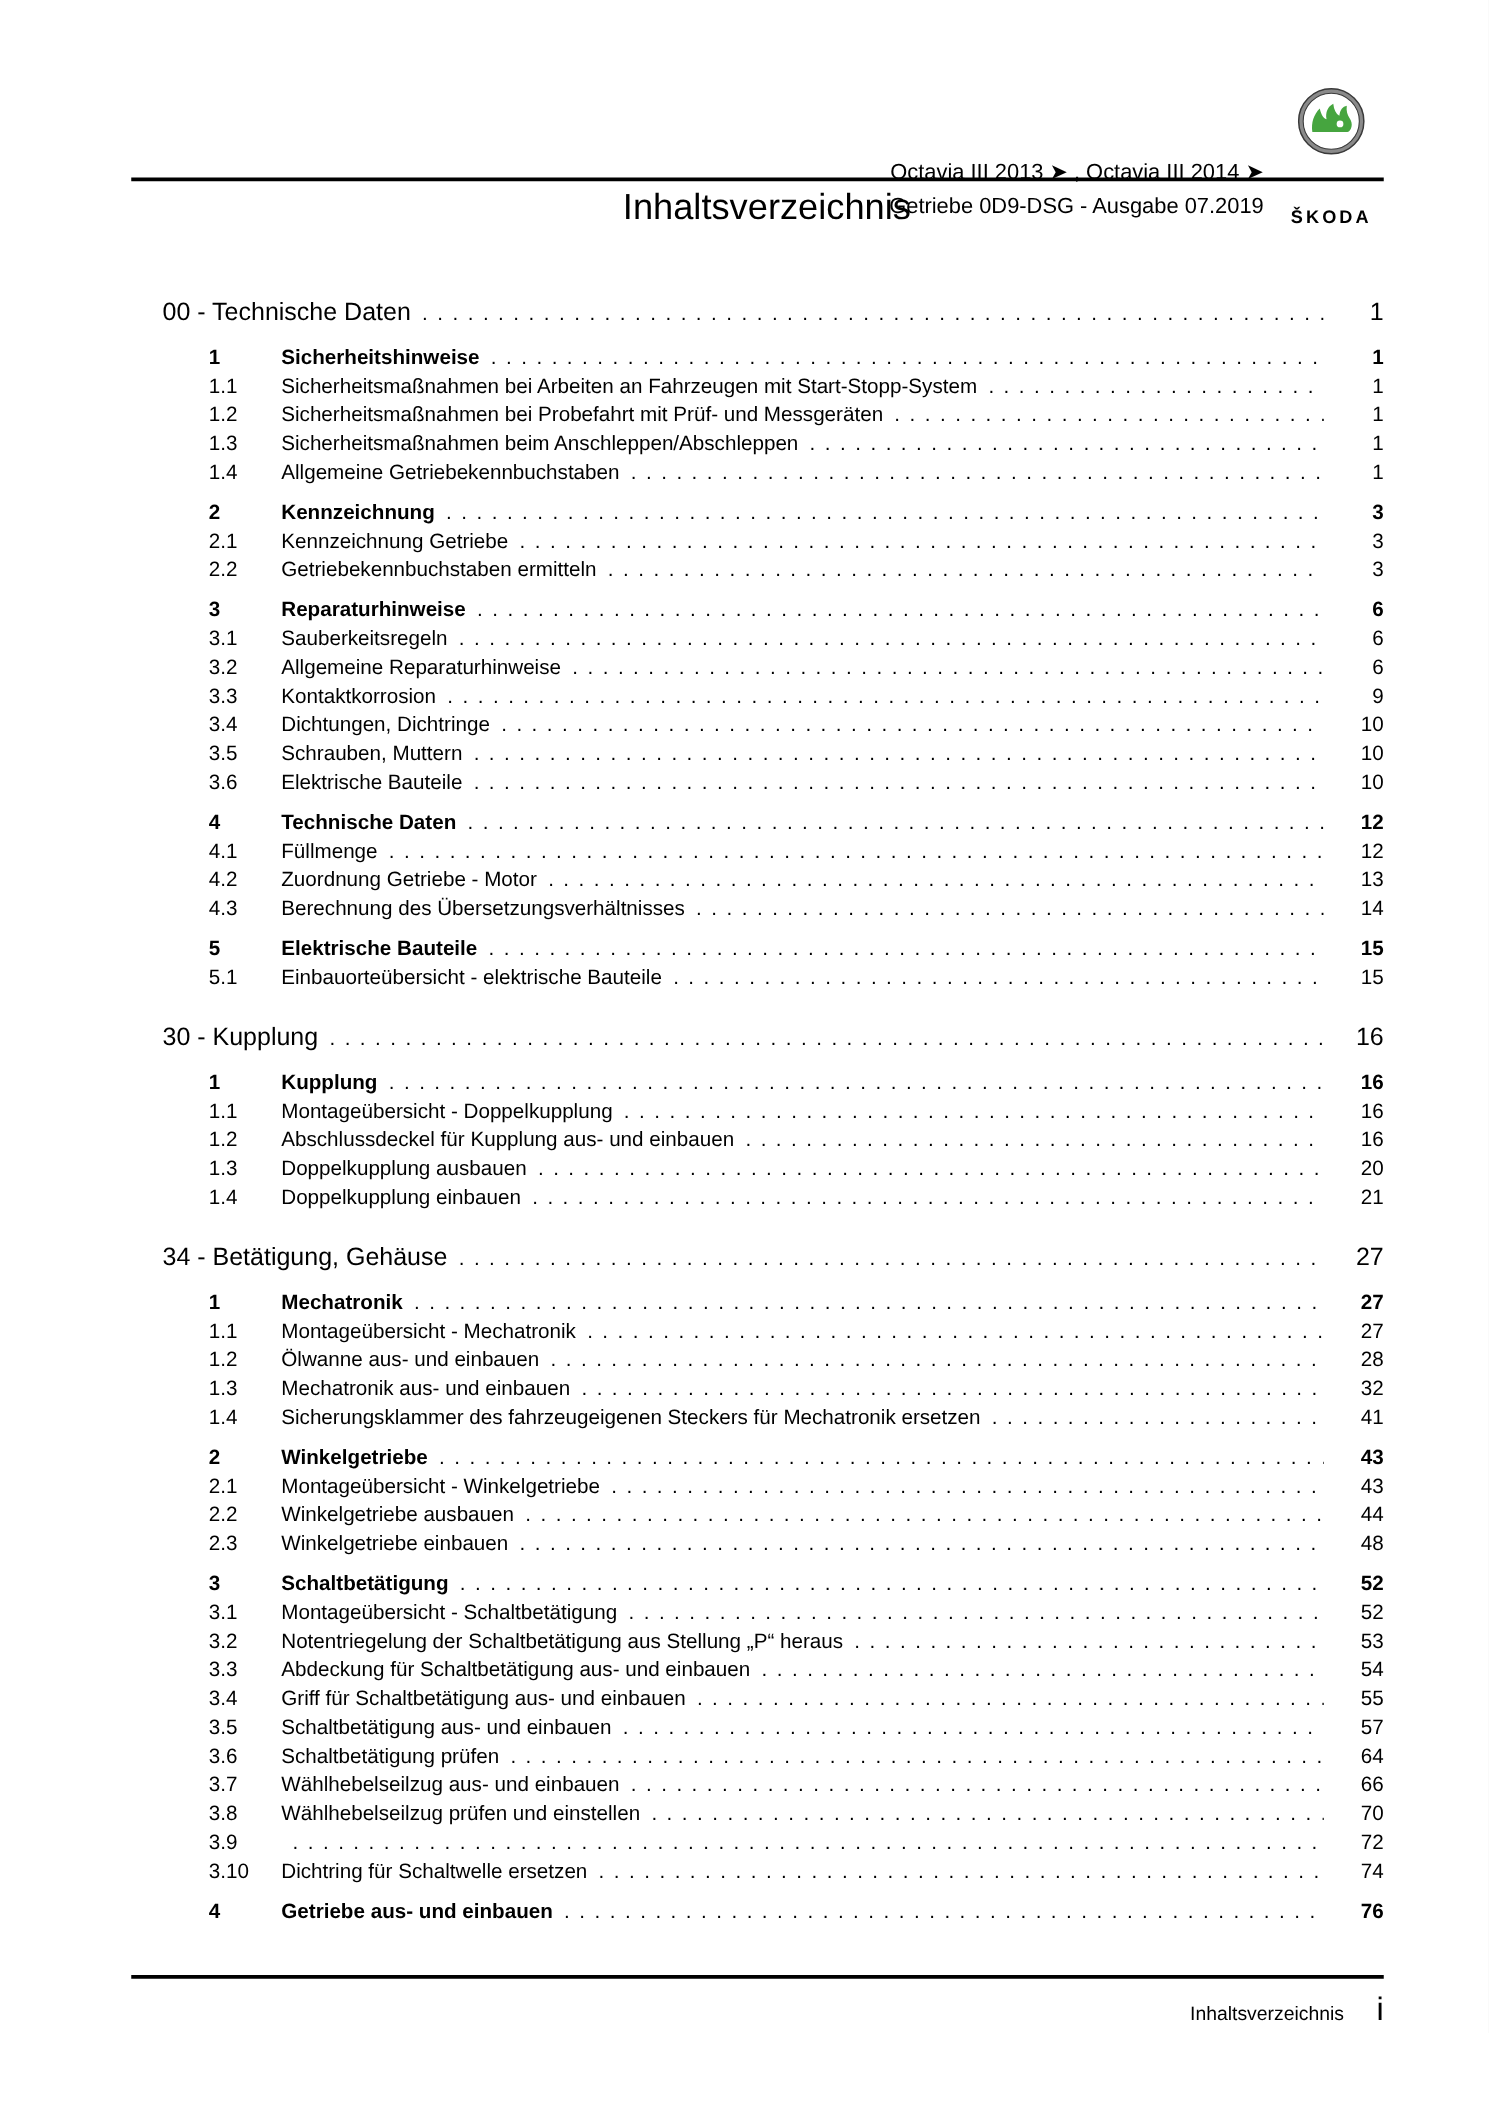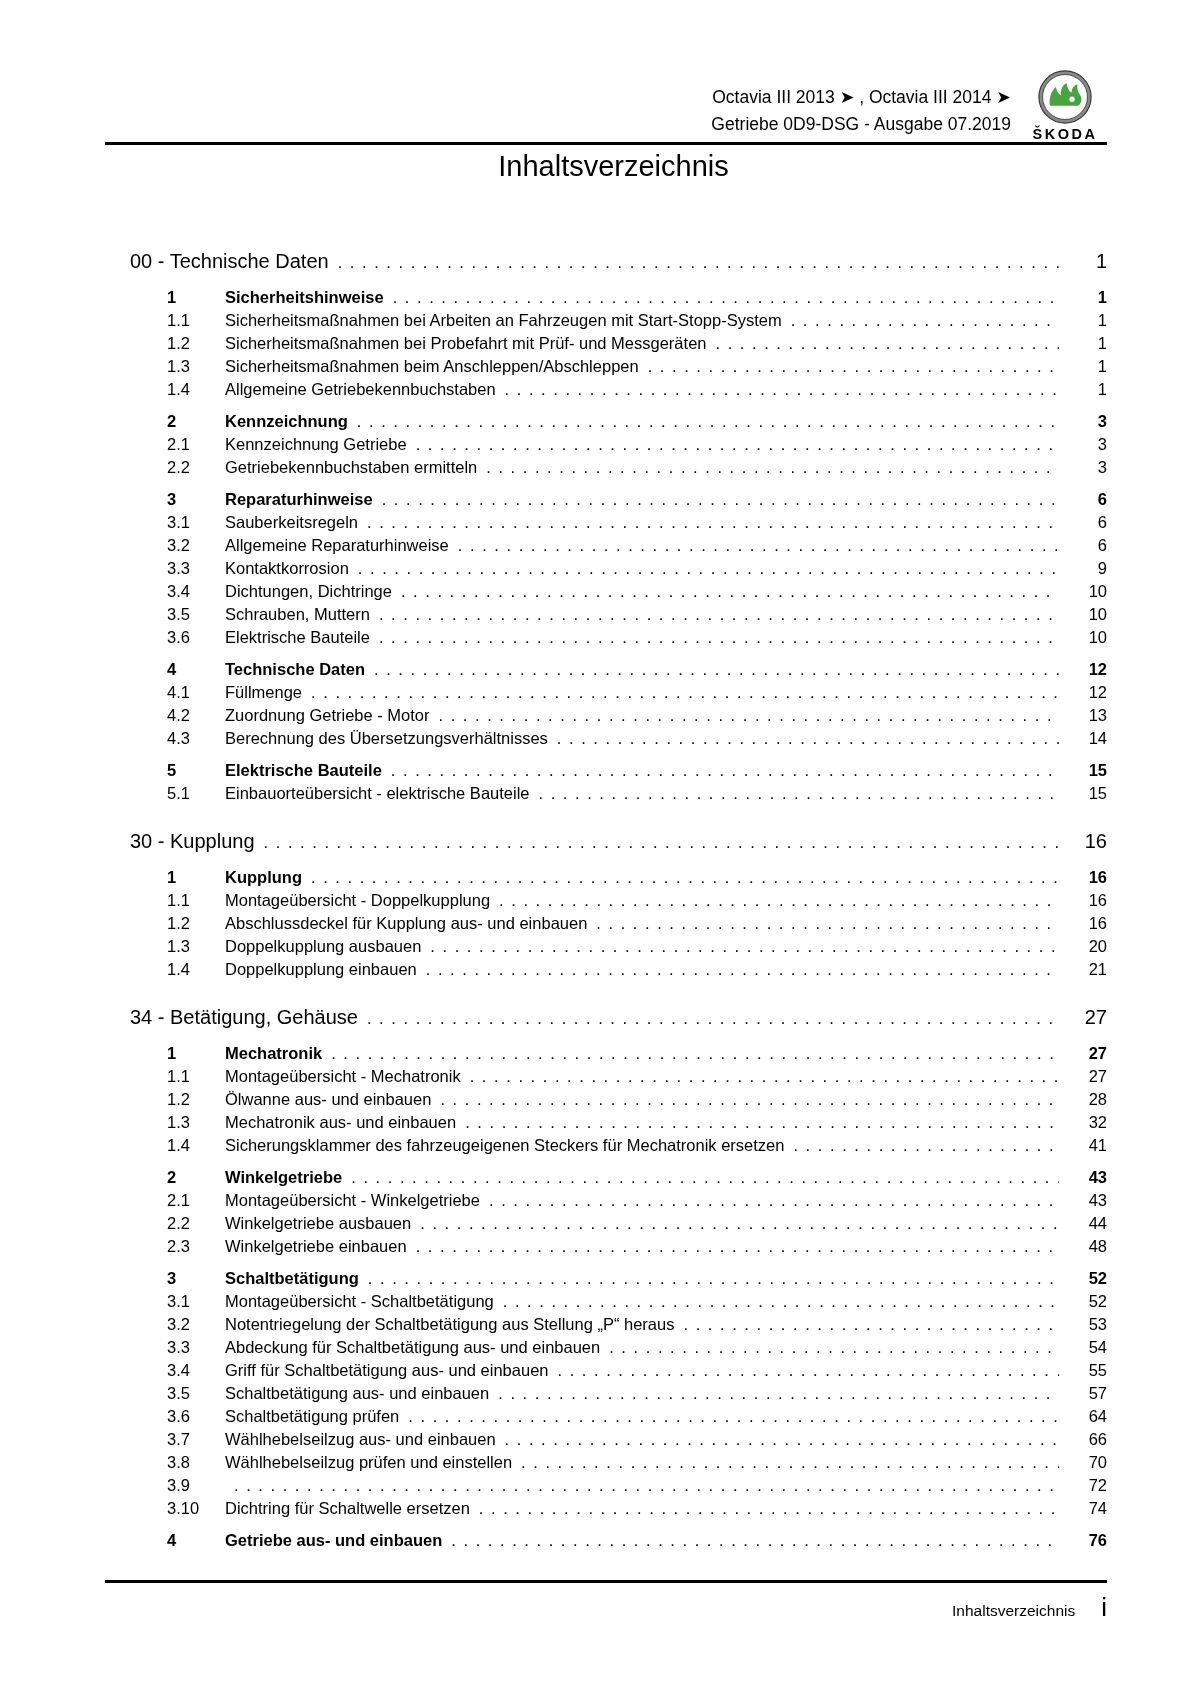--- a/index.html
+++ b/index.html
@@ -15,33 +15,33 @@
   }
   
   .page-header{
     position:absolute;top:70px;left:105px;width:1000px;
     display:flex;justify-content:flex-end;align-items:flex-end;gap:14px;
   }
   .header-text{
     text-align:right;font-size:17.5px;line-height:27px;margin-bottom:4px;
     white-space:nowrap;
   }
-  .brand{display:flex;flex-direction:column;align-items:center;width:80px;}
+  .brand{display:flex;flex-direction:column;align-items:center;width:80px;gap:40px;}
   .brand svg{width:54px;height:54px;display:block;}
   .brand-name{font-size:14.5px;font-weight:bold;letter-spacing:2.5px;margin-top:2px;}
   .header-rule{
     position:absolute;top:142px;left:105px;width:1002px;height:3px;background:#000;
   }
   
   .doc-title{
     position:absolute;top:150px;left:0;width:100%;
     text-align:center;font-size:29px;font-weight:400;margin:0;
   }
   
-  .toc{position:absolute;top:246px;left:105px;width:1002px;}
+  .toc{position:absolute;top:235px;left:105px;width:1002px;}
   .chapter{margin-top:21px;}
   .chapter:first-child{margin-top:0;}
   .chapter-row{
     display:flex;align-items:baseline;
     font-size:20px;line-height:30px;margin-left:25px;margin-bottom:5px;
   }
   .ch-title{white-space:nowrap;}
   .ch-page{flex:0 0 48px;text-align:right;}
   .entry-row{
     display:flex;align-items:baseline;

